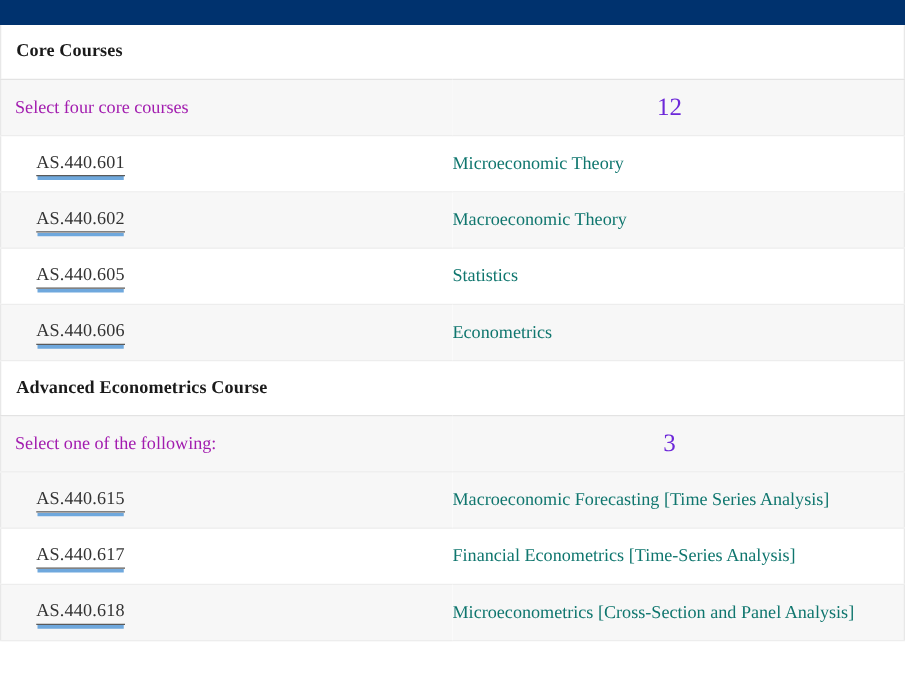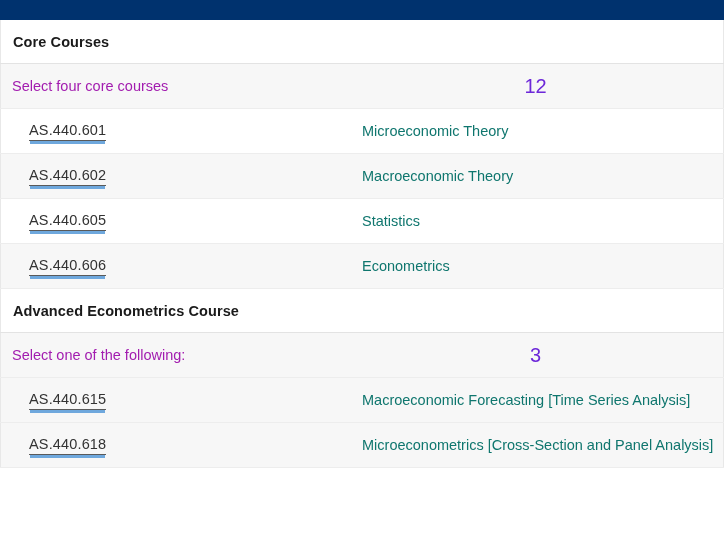--- a/index.html
+++ b/index.html
@@ -15,20 +15,21 @@
     font-family: "Liberation Sans", "DejaVu Sans", sans-serif;
     color: #333333;
     -webkit-font-smoothing: antialiased;
   }
 
   .page {
     width: 656px;
     height: 550px;
     position: relative;
     box-sizing: border-box;
+    font-family: Liberation Serif, serif;
   }
 
   
   .topbar {
     height: 20px;
     width: 724px;
     background: #00326e;
   }
 
   
@@ -151,20 +152,24 @@
           <td colspan="2">Advanced Econometrics Course</td>
         </tr>
         <tr class="comment-row">
           <td class="c-label">Select one of the following:</td>
           <td class="c-hours">3</td>
         </tr>
         <tr class="course-row alt">
           <td class="code-cell"><a class="course-code" href="#">AS.440.615</a></td>
           <td class="title-cell">Macroeconomic Forecasting [Time Series Analysis]</td>
         </tr>
+        <tr class="course-row">
+          <td class="code-cell"><a class="course-code" href="#">AS.440.617</a></td>
+          <td class="title-cell">Financial Econometrics [Time-Series Analysis]</td>
+        </tr>
         <tr class="course-row alt">
           <td class="code-cell"><a class="course-code" href="#">AS.440.618</a></td>
           <td class="title-cell">Microeconometrics [Cross-Section and Panel Analysis]</td>
         </tr>
       </tbody>
   </table>
 
 </div>
 
 </body></html>

